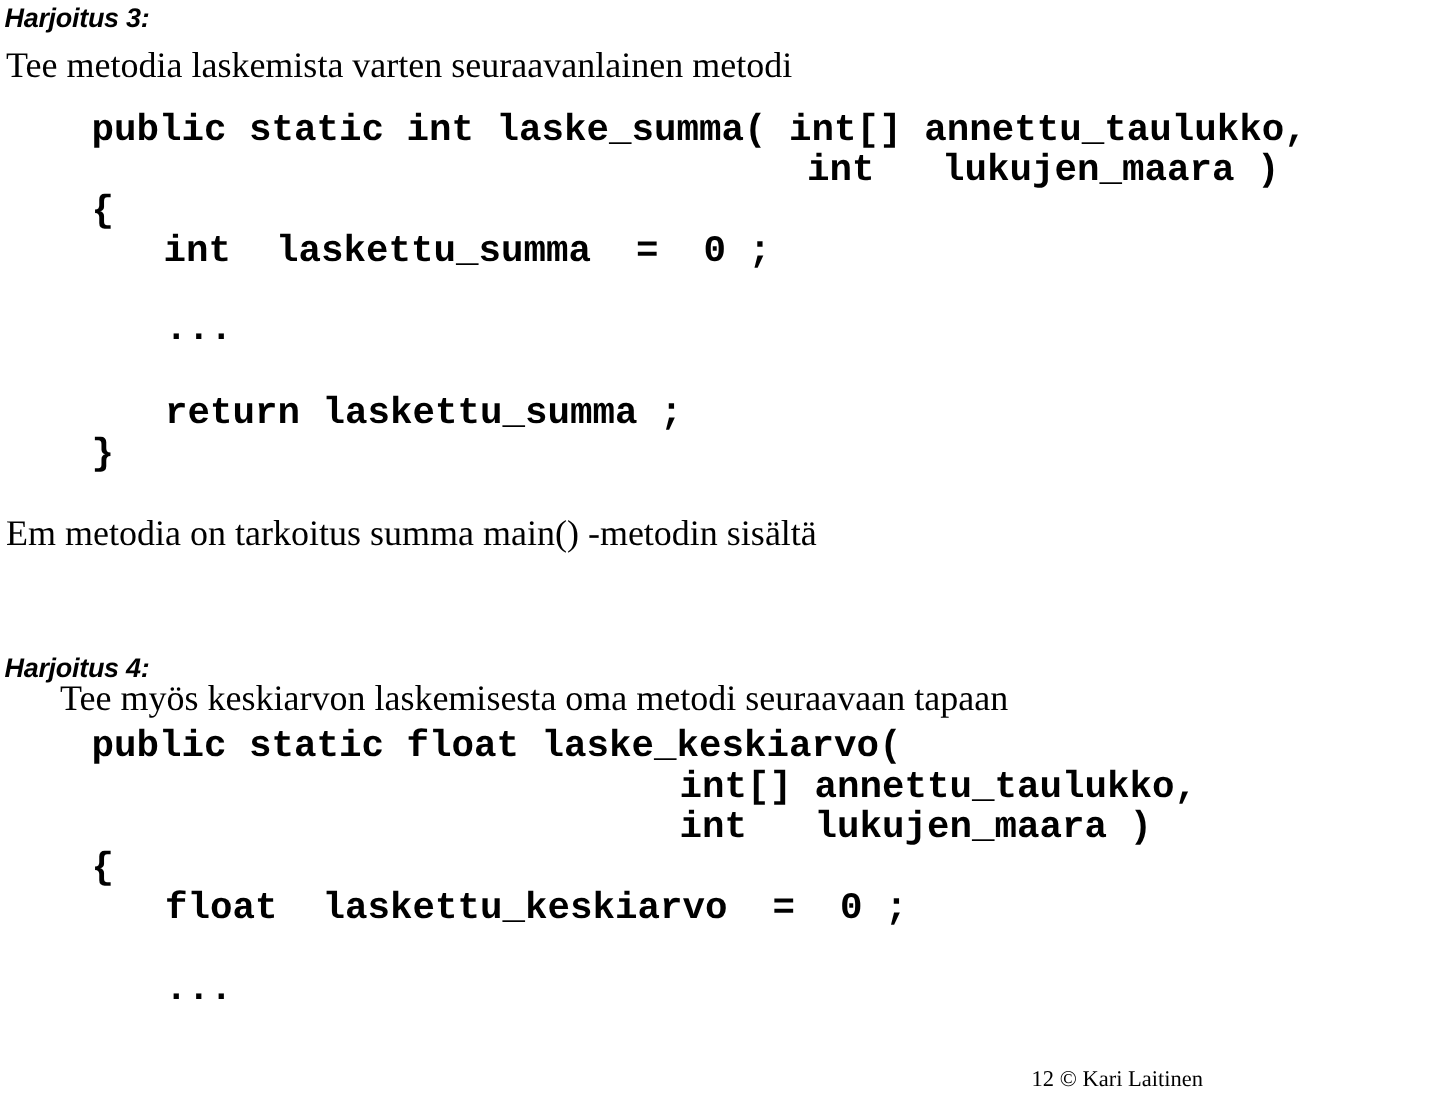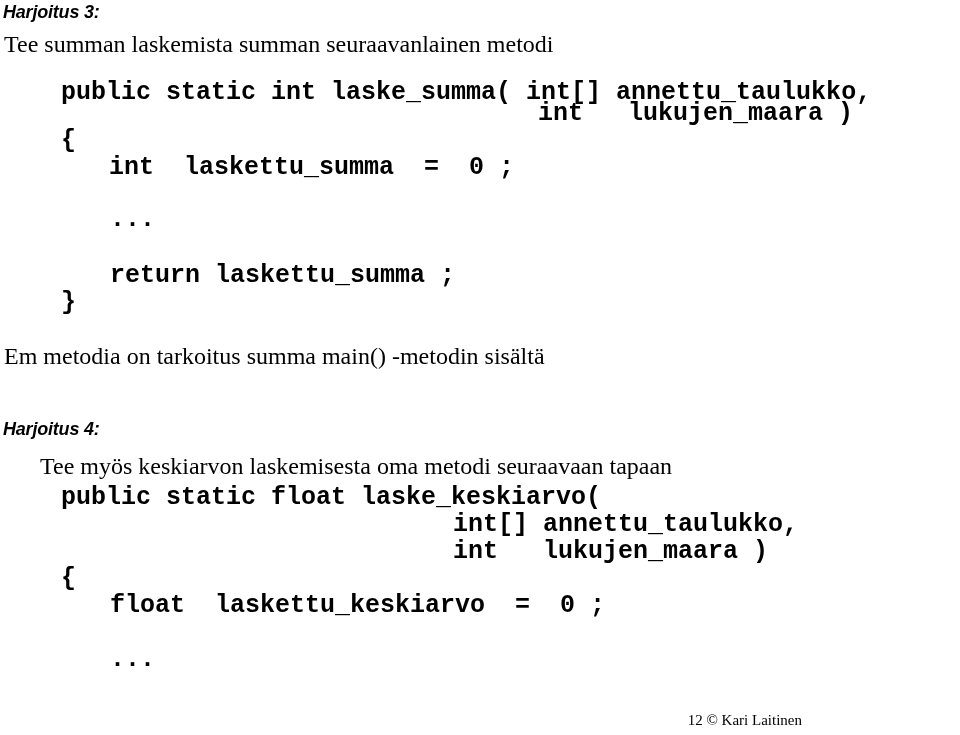--- a/index.html
+++ b/index.html
@@ -66,45 +66,45 @@
     font-family: "Liberation Serif", "DejaVu Serif", serif;
     font-size: 15px;
     line-height: 18px;
     white-space: pre;
     text-align: center;
   }
 
   
   .h3   { top: 2px;   }
   .p1   { top: 31px;  }
-  .c1a  { left: 61px;  top: 79px; text-align: center;  }
+  .c1a  { left: 61px;  top: 73px; text-align: center;  }
   .c1b  { left: 538px; top: 100px; }
   .c1c  { left: 61px;  top: 127px; }
   .c1d  { left: 109px; top: 154px; }
   .c1e  { left: 110px; top: 206px; }
   .c1f  { left: 110px; top: 262px; }
   .c1g  { left: 61px;  top: 289px; }
   .p2   { top: 343px; }
-  .h4   { top: 419px; }
+  .h4   { top: 435px; }
   .p3   { top: 453px; margin-left: 36px; }
   .c2a  { left: 61px;  top: 484px; }
   .c2b  { left: 453px; top: 511px; }
   .c2c  { left: 453px; top: 538px; }
   .c2d  { left: 61px;  top: 565px; }
   .c2e  { left: 110px; top: 592px; }
   .c2f  { left: 110px; top: 646px; }
 </style>
 </head>
 <body>
 
 <div class="slide">
 
   <div class="section-head h3">Harjoitus 3:</div>
 
-  <div class="prose p1">Tee summan laskemista summan seuraavanlainen metodi</div>
+  <div class="prose p1">Tee metodia laskemista varten seuraavanlainen metodi</div>
 
   <div class="code c1a">public static int laske_summa( int[] annettu_taulukko,</div>
 
   <div class="code c1b">int   lukujen_maara )</div>
 
   <div class="code c1c">{</div>
 
   <div class="code c1d">int  laskettu_summa  =  0 ;</div>
 
   <div class="code c1e">...</div>

